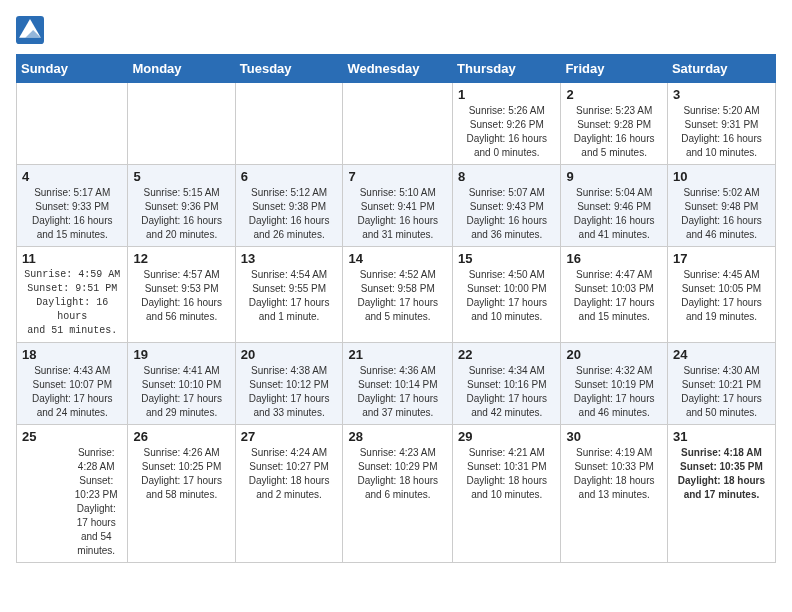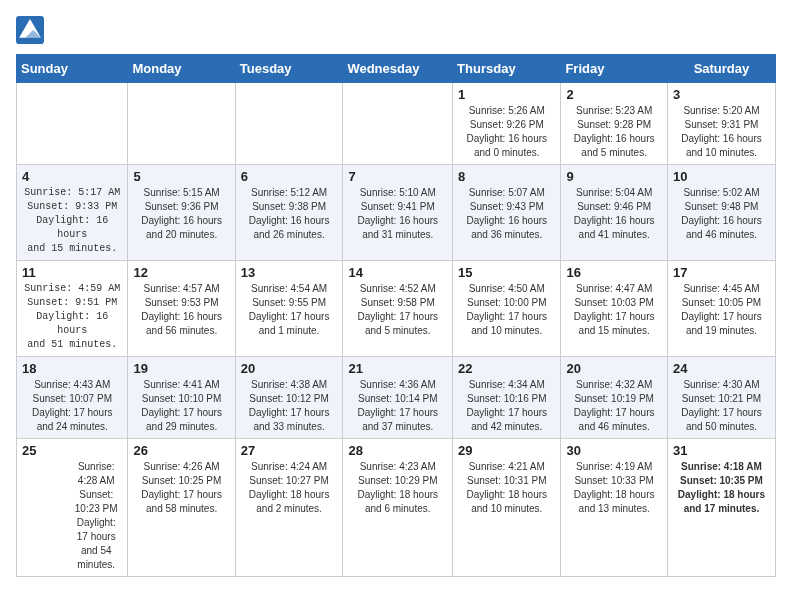--- a/index.html
+++ b/index.html
@@ -99,21 +99,21 @@
     }
     tr:nth-child(even) td {
       background: #f0f4fa;
     }
     th:nth-child(1) { width: 110px; }
     th:nth-child(2) { width: 110px; }
     th:nth-child(3) { width: 110px; }
     th:nth-child(4) { width: 110px; }
     th:nth-child(5) { width: 110px; }
     th:nth-child(6) { width: 110px; }
-    th:nth-child(7) { width: 110px; text-align: center; }
+    th:nth-child(7) { width: 110px; }
   </style>
 </head>
 <body>
 
 <div class="header">
   <div class="logo">
     <svg class="logo-icon" viewBox="0 0 36 36">
       <rect x="0" y="0" width="36" height="36" rx="4" fill="#2a6db5"></rect>
       <polygon points="18,4 32,28 4,28" fill="white"></polygon>
       <polygon points="22,18 32,28 12,28" fill="#2a6db5" opacity="0.5"></polygon>
@@ -165,21 +165,21 @@
           <span class="day-number">3</span>
           <div class="day-info" style="white-space: pre-line;">Sunrise: 5:20 AM
 Sunset: 9:31 PM
 Daylight: 16 hours
 and 10 minutes.</div>
         </td>
       </tr>
       <tr>
         <td>
           <span class="day-number">4</span>
-          <div class="day-info" style="white-space: pre-line; font-family: Liberation Mono, monospace;">Sunrise: 5:17 AM
+          <div class="day-info" style="white-space: pre-line;">Sunrise: 5:17 AM
 Sunset: 9:33 PM
 Daylight: 16 hours
 and 15 minutes.</div>
         </td>
         <td>
           <span class="day-number">5</span>
           <div class="day-info" style="white-space: pre-line;">Sunrise: 5:15 AM
 Sunset: 9:36 PM
 Daylight: 16 hours
 and 20 minutes.</div>

